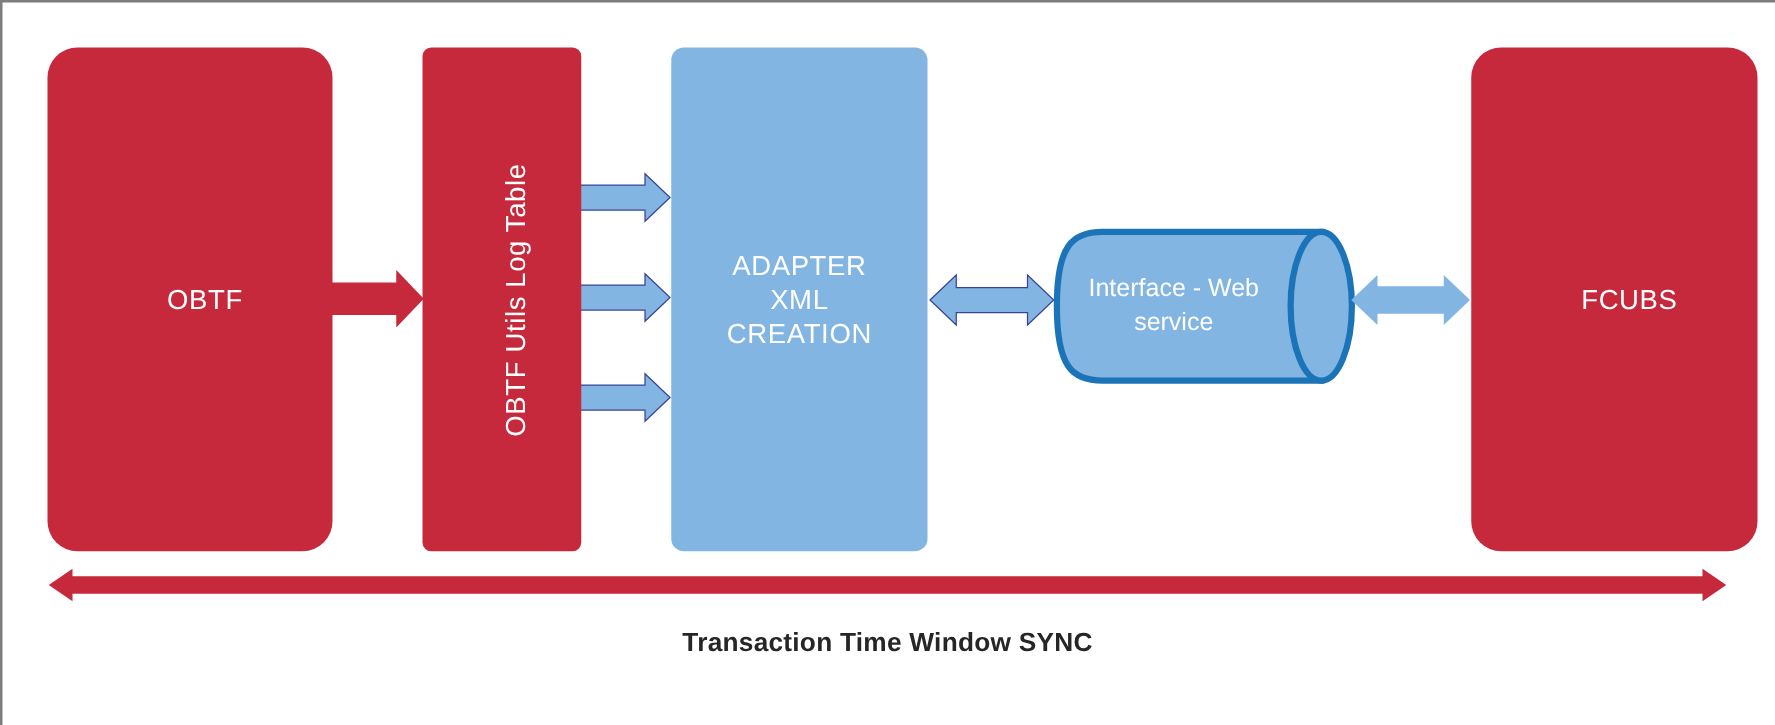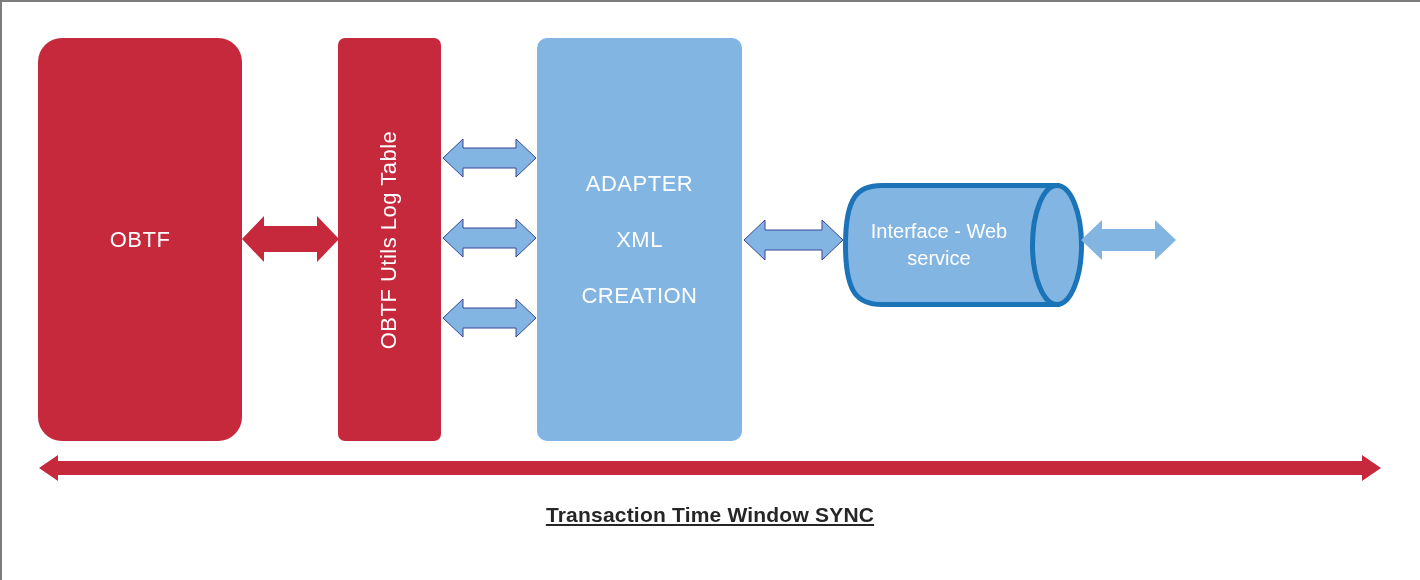--- a/index.html
+++ b/index.html
@@ -29,23 +29,22 @@
   }
   .node {
     position: absolute;
     display: flex;
     align-items: center;
     justify-content: center;
     text-align: center;
     color: #ffffff;
     font-size: 22px;
     letter-spacing: 0.5px;
-    gap: 29px;
   }
-  .node.red  { background: var(--red, #C5293B); }
+  .node.red  { background: var(--red, #C5293B); padding-left: 24px; }
   .node.blue { background: var(--blue, #82B5E2); }
 
   #node-obtf      { left: 38px;   top: 38px; width: 204px; height: 403px; border-radius: 24px; }
   #node-logtable  { left: 338px;  top: 38px; width: 103px; height: 403px; border-radius: 7px;  }
   #node-adapter   { left: 537px;  top: 38px; width: 205px; height: 403px; border-radius: 10px;
                     flex-direction: column; line-height: 27px; }
   #node-fcubs     { left: 1177px; top: 38px; width: 205px; height: 403px; border-radius: 24px; }
 
   .vlabel {
     transform: rotate(-90deg);
@@ -71,21 +70,20 @@
   }
   #sync-caption {
     position: absolute;
     left: 0; top: 503px;
     width: 1420px;
     text-align: center;
     font-size: 21px;
     font-weight: bold;
     color: var(--caption, #262626);
     letter-spacing: 0.2px;
-    text-decoration: underline;
   }
   .arrow-red    { fill: var(--red, #C5293B); }
   .arrow-blue   { fill: var(--blue, #82B5E2); stroke: #3a4496; stroke-width: 1; }
   .arrow-blue-plain { fill: var(--blue, #82B5E2); }
   .cyl-shape    { fill: var(--blue, #82B5E2); stroke: var(--blueStroke, #1B74B8); stroke-width: 5; }
 </style>
 </head>
 <body>
 
 <div id="canvas">
@@ -125,16 +123,19 @@
     <span>ADAPTER</span>
     <span>XML</span>
     <span>CREATION</span>
   </div>
 
   <div id="cylinder-label">
     <span>Interface - Web</span>
     <span>service</span>
   </div>
 
+  <div id="node-fcubs" class="node red">
+    <span>FCUBS</span>
+  </div>
 
   <div id="sync-caption">Transaction Time Window SYNC</div>
 
 </div>
 
 </body></html>

